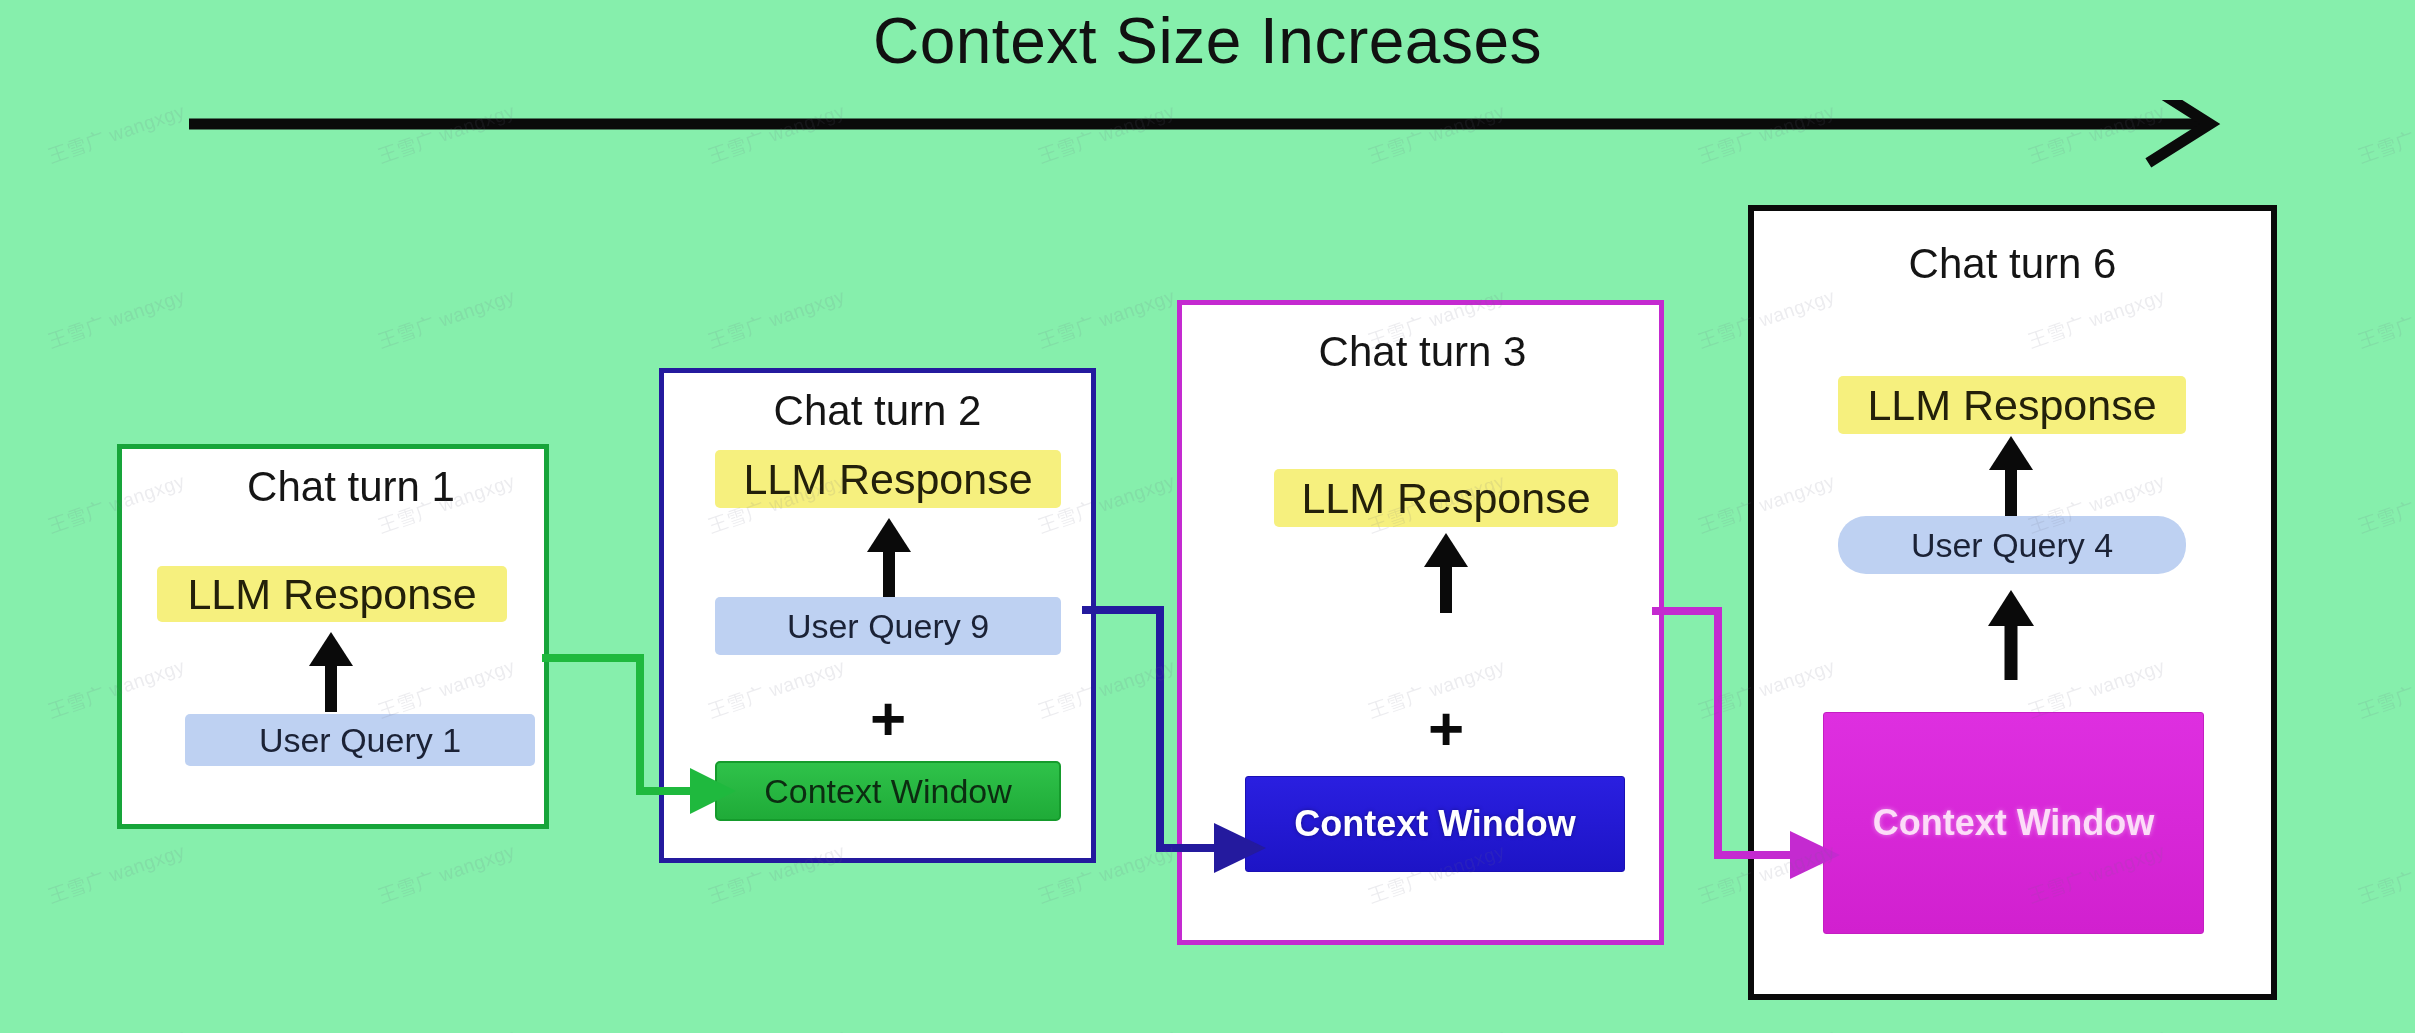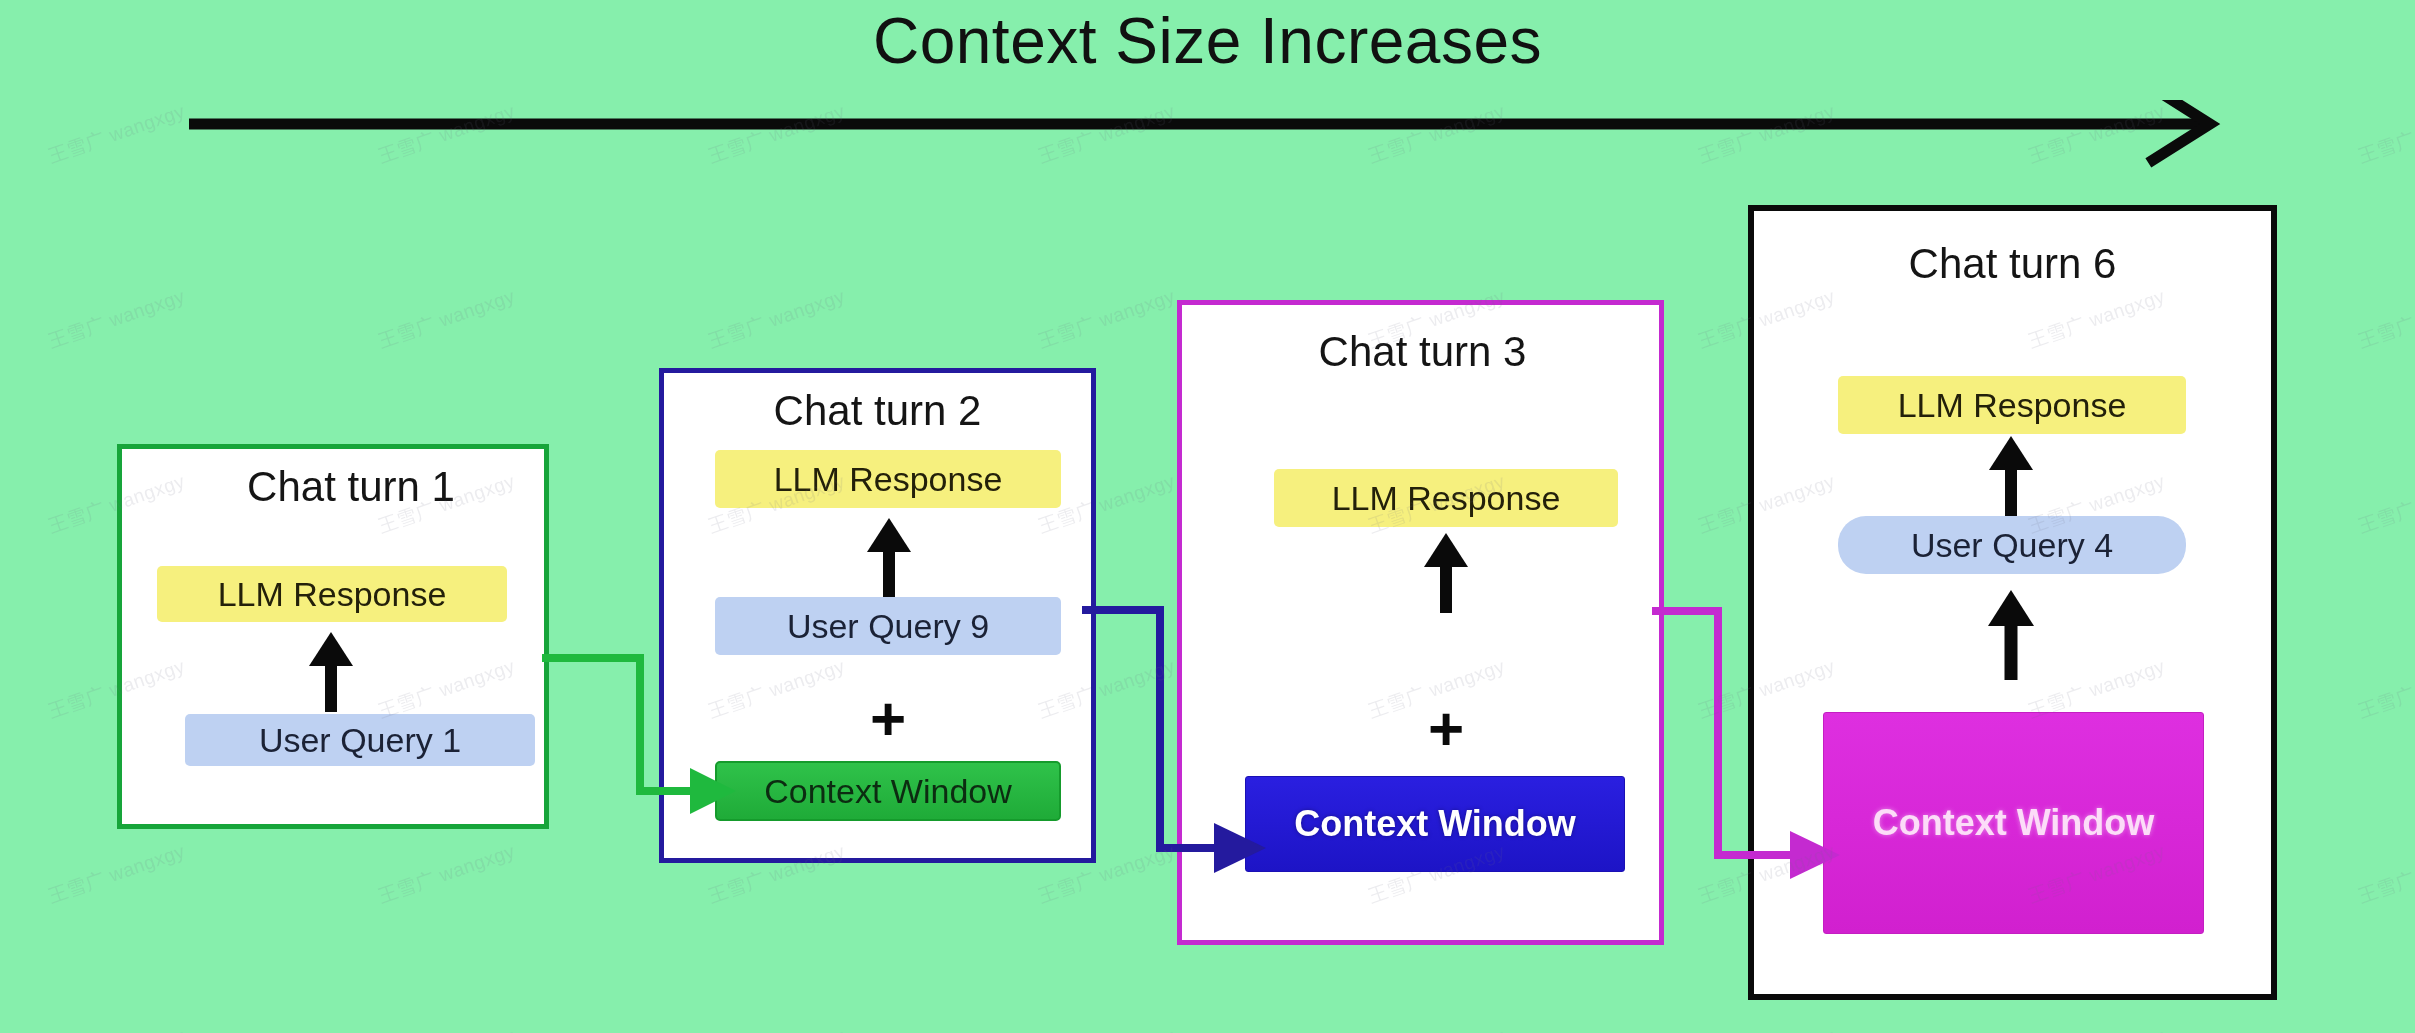--- a/index.html
+++ b/index.html
@@ -81,21 +81,21 @@
     align-items: center;
     justify-content: center;
     box-sizing: border-box;
     z-index: 14;
     font-weight: 400;
   }
   .pill-llm {
     background: #f6f07e;
     color: #23200a;
     border-radius: 5px;
-    font-size: 34px;
+    font-size: 43px;
   }
   .pill-query {
     background: #bed1f2;
     color: #1b2236;
     border-radius: 5px;
     font-size: 34px;
   }
   .pill-ctx-green {
     background: linear-gradient(180deg,#2fc24a 0%,#1fab38 100%);
     color: #0c2c11;

